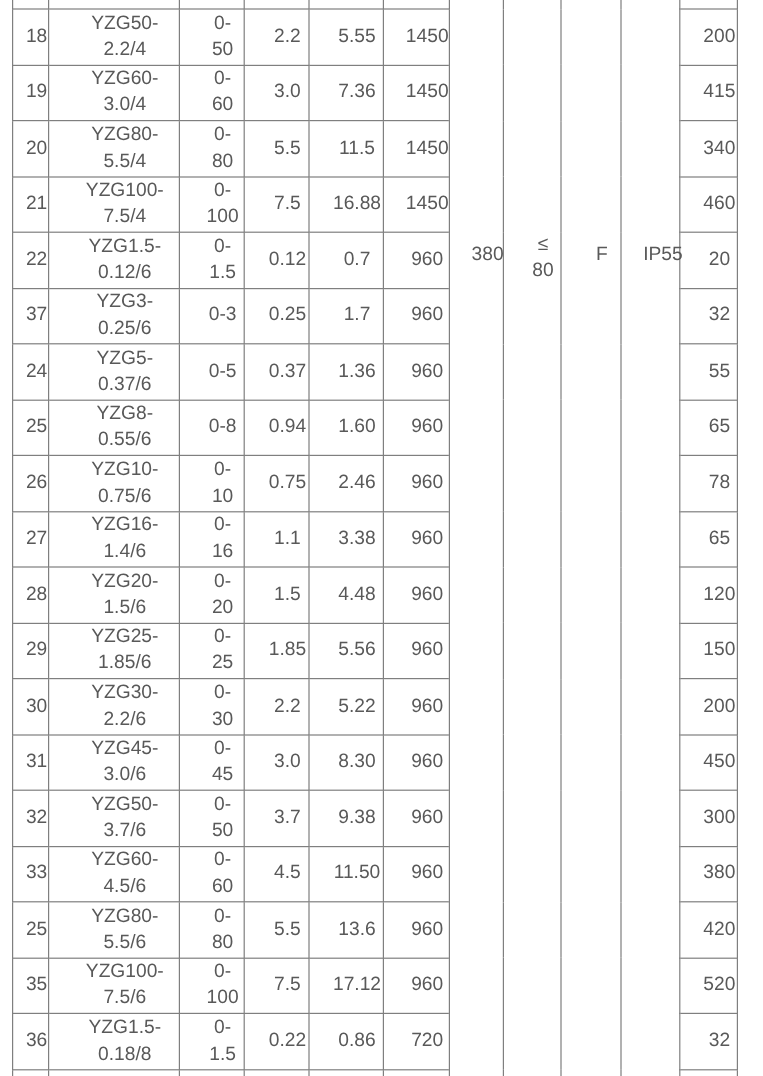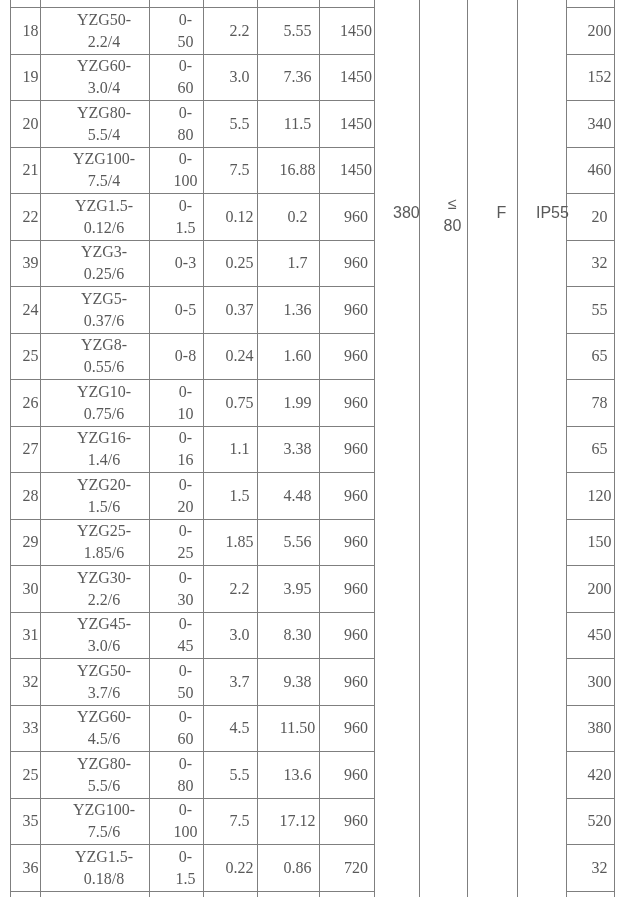--- a/index.html
+++ b/index.html
@@ -15,21 +15,21 @@
   }
   table.spec td{
     border:1px solid #7f7f7f;
     vertical-align:middle;
     text-align:center;
     padding:0 0 0 18px;
     white-space:pre-line;
     overflow:visible;
   }
   table.spec td.c0{padding-left:10px;}
-  tr.datarow{height:46.5px;font-family:Liberation Serif, serif;}
+  tr.datarow{height:46.5px;}
   tr.partial{height:47px;}
   td.merged{position:relative;padding:0;}
   .mlabel{
     position:absolute;left:0;right:0;
     text-align:center;padding-left:18px;
     white-space:pre-line;line-height:22px;
   }
   .mlabel.single{top:241px;height:22px;}
   .mlabel.double{top:232px;height:44px;}
 </style>
@@ -87,21 +87,21 @@
         </tr>
         <tr class="datarow">
           <td class="c0">19</td>
           <td>YZG60-
 3.0/4</td>
           <td>0-
 60</td>
           <td>3.0</td>
           <td>7.36</td>
           <td>1450</td>
-          <td>152</td>
+          <td>415</td>
         </tr>
         <tr class="datarow">
           <td class="c0">20</td>
           <td>YZG80-
 5.5/4</td>
           <td>0-
 80</td>
           <td>5.5</td>
           <td>11.5</td>
           <td>1450</td>
@@ -118,26 +118,26 @@
           <td>1450</td>
           <td>460</td>
         </tr>
         <tr class="datarow">
           <td class="c0">22</td>
           <td>YZG1.5-
 0.12/6</td>
           <td>0-
 1.5</td>
           <td>0.12</td>
-          <td>0.2</td>
+          <td>0.7</td>
           <td>960</td>
           <td>20</td>
         </tr>
         <tr class="datarow">
-          <td class="c0">39</td>
+          <td class="c0">37</td>
           <td>YZG3-
 0.25/6</td>
           <td>0-3</td>
           <td>0.25</td>
           <td>1.7</td>
           <td>960</td>
           <td>32</td>
         </tr>
         <tr class="datarow">
           <td class="c0">24</td>
@@ -147,33 +147,33 @@
           <td>0.37</td>
           <td>1.36</td>
           <td>960</td>
           <td>55</td>
         </tr>
         <tr class="datarow">
           <td class="c0">25</td>
           <td>YZG8-
 0.55/6</td>
           <td>0-8</td>
-          <td>0.24</td>
+          <td>0.94</td>
           <td>1.60</td>
           <td>960</td>
           <td>65</td>
         </tr>
         <tr class="datarow">
           <td class="c0">26</td>
           <td>YZG10-
 0.75/6</td>
           <td>0-
 10</td>
           <td>0.75</td>
-          <td>1.99</td>
+          <td>2.46</td>
           <td>960</td>
           <td>78</td>
         </tr>
         <tr class="datarow">
           <td class="c0">27</td>
           <td>YZG16-
 1.4/6</td>
           <td>0-
 16</td>
           <td>1.1</td>
@@ -203,21 +203,21 @@
           <td>960</td>
           <td>150</td>
         </tr>
         <tr class="datarow">
           <td class="c0">30</td>
           <td>YZG30-
 2.2/6</td>
           <td>0-
 30</td>
           <td>2.2</td>
-          <td>3.95</td>
+          <td>5.22</td>
           <td>960</td>
           <td>200</td>
         </tr>
         <tr class="datarow">
           <td class="c0">31</td>
           <td>YZG45-
 3.0/6</td>
           <td>0-
 45</td>
           <td>3.0</td>

